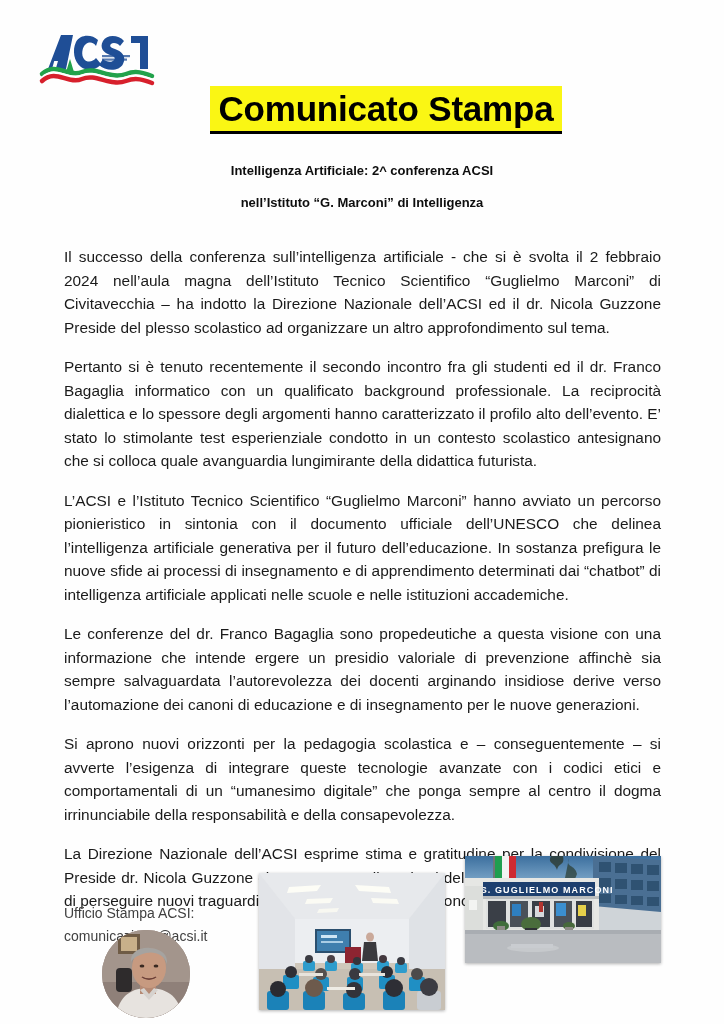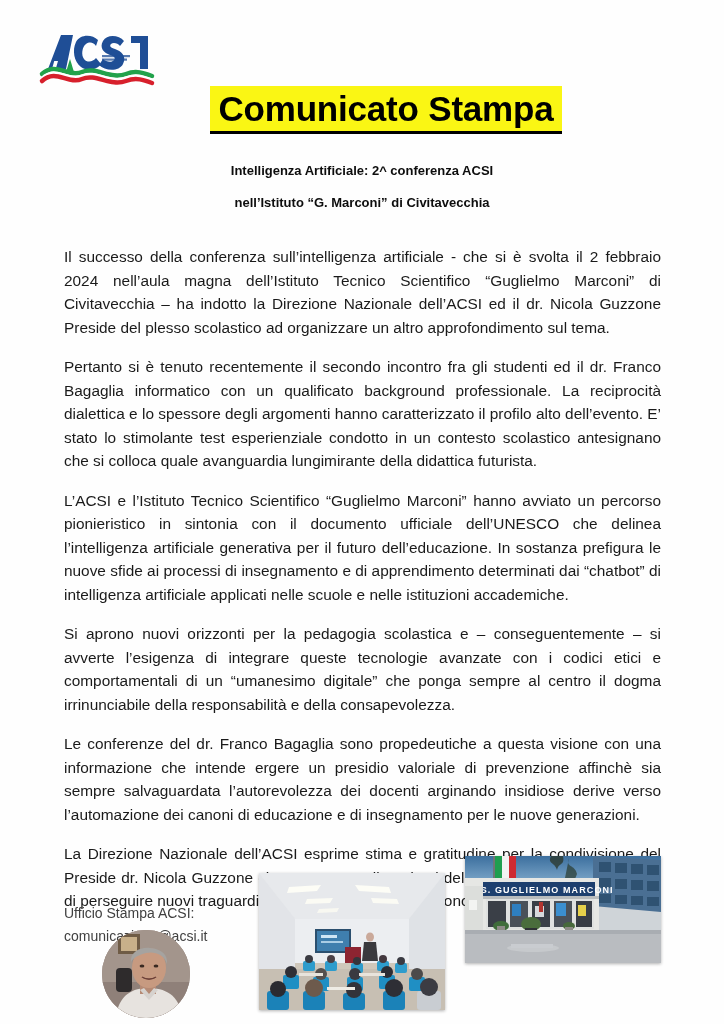--- a/index.html
+++ b/index.html
@@ -153,29 +153,29 @@
       <path d="M30 44 L34 31 L38 44 Z" fill="#22a24b"></path>
     </svg>
   </div>
 
   <div class="title-row">
     <span class="doc-title">Comunicato Stampa</span>
   </div>
 
   <div class="subtitle">
     <div>Intelligenza Artificiale: 2^ conferenza ACSI</div>
-    <div>nell’Istituto “G. Marconi” di Civitavecchia</div>
+    <div>nell’Istituto “G. Marconi” di Intelligenza</div>
   </div>
 
   <div class="body-text">
     <p>Il successo della conferenza sull’intelligenza artificiale - che si è svolta il 2 febbraio 2024 nell’aula magna dell’Istituto Tecnico Scientifico “Guglielmo Marconi” di Civitavecchia – ha indotto la Direzione Nazionale dell’ACSI ed il dr. Nicola Guzzone Preside del plesso scolastico ad organizzare un altro approfondimento sul tema.</p>
     <p>Pertanto si è tenuto recentemente il secondo incontro fra gli studenti ed il dr. Franco Bagaglia informatico con un qualificato background professionale. La reciprocità dialettica e lo spessore degli argomenti hanno caratterizzato il profilo alto dell’evento. E’ stato lo stimolante test esperienziale condotto in un contesto scolastico antesignano che si colloca quale avanguardia lungimirante della didattica futurista.</p>
     <p>L’ACSI e l’Istituto Tecnico Scientifico “Guglielmo Marconi” hanno avviato un percorso pionieristico in sintonia con il documento ufficiale dell’UNESCO che delinea l’intelligenza artificiale generativa per il futuro dell’educazione. In sostanza prefigura le nuove sfide ai processi di insegnamento e di apprendimento determinati dai “chatbot” di intelligenza artificiale applicati nelle scuole e nelle istituzioni accademiche.</p>
+    <p>Le conferenze del dr. Franco Bagaglia sono propedeutiche a questa visione con una informazione che intende ergere un presidio valoriale di prevenzione affinchè sia sempre salvaguardata l’autorevolezza dei docenti arginando insidiose derive verso l’automazione dei canoni di educazione e di insegnamento per le nuove generazioni.</p>
     <p>Si aprono nuovi orizzonti per la pedagogia scolastica e – conseguentemente – si avverte l’esigenza di integrare queste tecnologie avanzate con i codici etici e comportamentali di un “umanesimo digitale” che ponga sempre al centro il dogma irrinunciabile della responsabilità e della consapevolezza.</p>
-    <p>Le conferenze del dr. Franco Bagaglia sono propedeutiche a questa visione con una informazione che intende ergere un presidio valoriale di prevenzione affinchè sia sempre salvaguardata l’autorevolezza dei docenti arginando insidiose derive verso l’automazione dei canoni di educazione e di insegnamento per le nuove generazioni.</p>
     <p>La Direzione Nazionale dell’ACSI esprime stima e gratitudine per la condivisione del Preside dr. Nicola Guzzone che consente agli studenti dell’Istituto “Guglielmo Marconi” di perseguire nuovi traguardi di cittadinanza attiva e di conoscenza consapevole.</p>
   </div>
 
   <div class="contact">
     <div>Ufficio Stampa ACSI:</div>
     <div>comunicazione@acsi.it</div>
   </div>
 
   <div class="photo photo-classroom">
     <svg viewBox="0 0 186 137" preserveAspectRatio="none" xmlns="http://www.w3.org/2000/svg">

